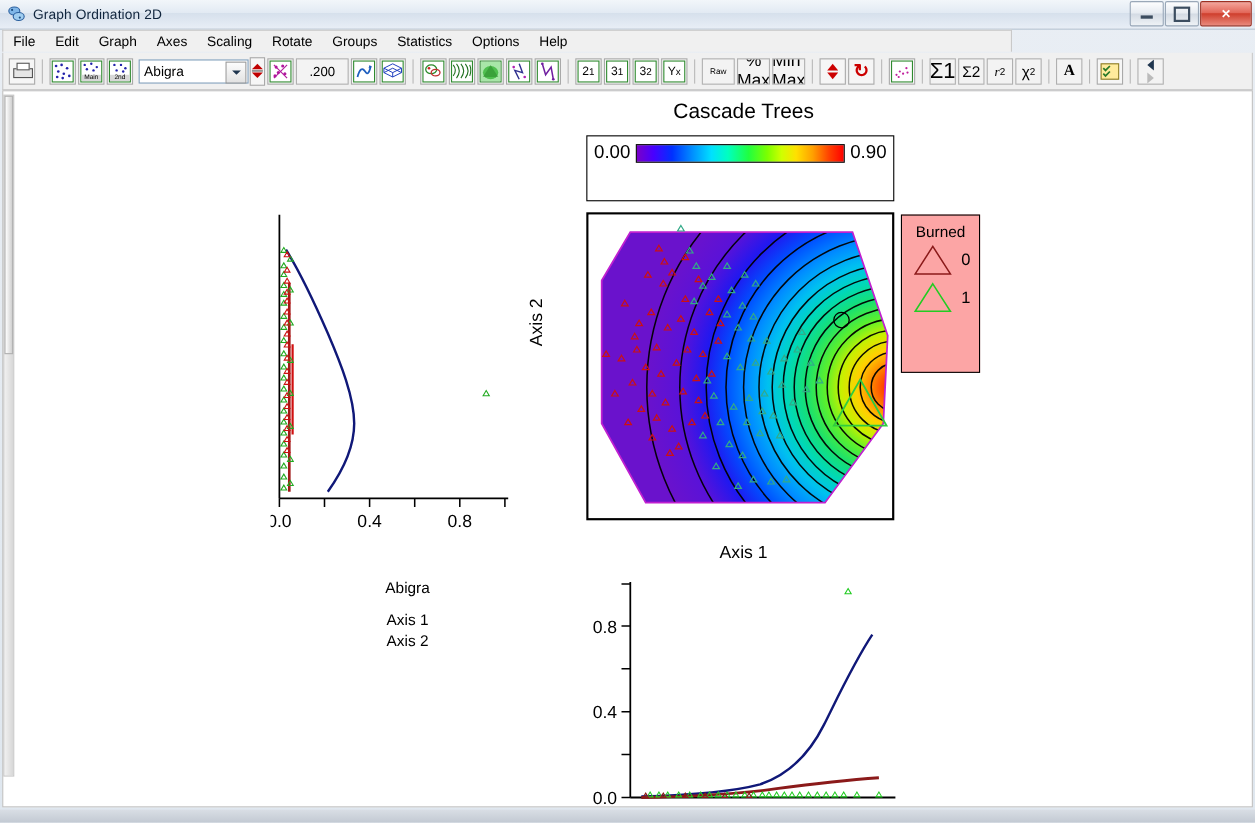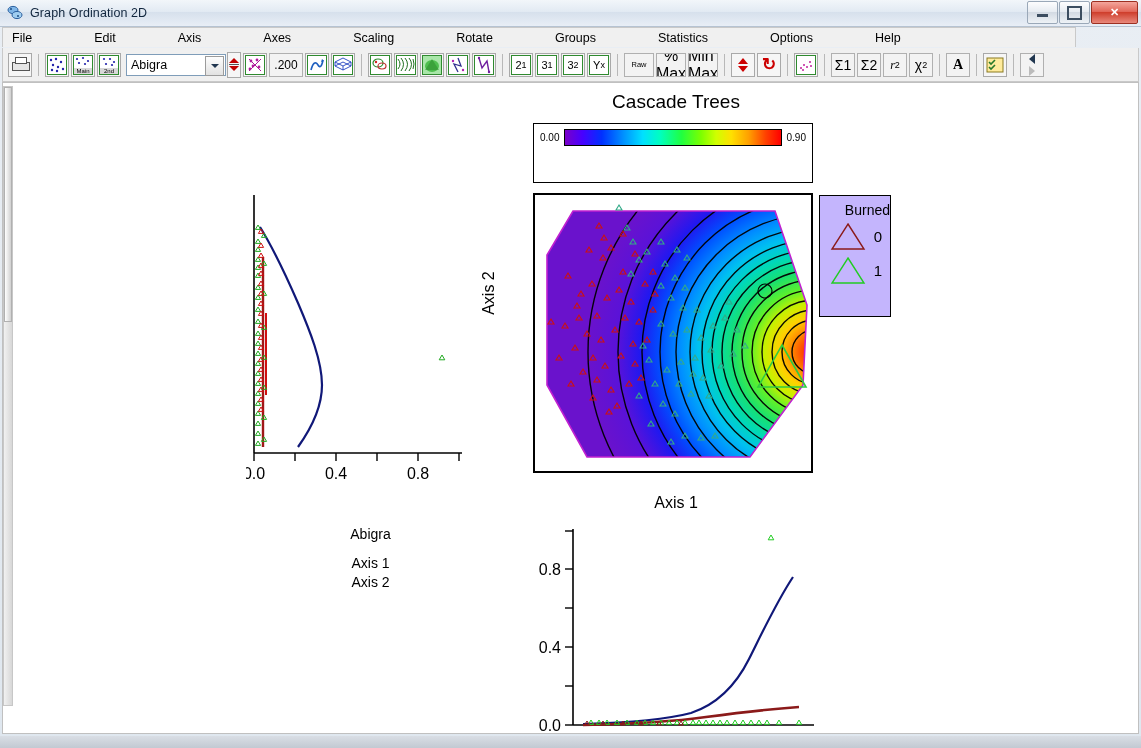--- a/index.html
+++ b/index.html
@@ -32,41 +32,41 @@
   }
   .wbtn.close{
     width:45px;
     background:linear-gradient(to bottom,#f4a69c 0%,#e2685a 45%,#cf3f2d 50%,#e9897c 100%);
     border-color:#9d3022;color:#ffffff;font-weight:bold;
   }
   .wbtn .min{width:11px;height:3px;background:#3c4d60;margin-top:6px;}
   .wbtn .restore{width:11px;height:10px;border:2px solid #3c4d60;}
   
   .menubar{
-    position:absolute;left:2px;top:27px;width:1074px;height:20px;
+    position:absolute;left:2px;top:27px;width:918px;height:20px;
     background:#f0f0f0;border:1px solid #c9c9c9;border-bottom:none;
-    display:flex;align-items:center;box-sizing:border-box;gap:44px;
+    display:flex;align-items:center;box-sizing:border-box;
   }
   .menuitem{font-size:12.5px;color:#000;padding:2px 9px;cursor:default;white-space:nowrap;}
   
   .toolbar{
     position:absolute;left:2px;top:48px;width:1137px;height:34px;
     background:#f0f0f0;border:1px solid #c9c9c9;border-top:none;
     display:flex;align-items:center;box-sizing:border-box;padding-left:4px;
   }
   .tgroup{display:flex;align-items:center;height:28px;}
   .tsep{width:1px;height:22px;background:#b8b8b8;margin:0 5px;}
   .tbtn{
     width:24px;height:24px;margin:0 1px;box-sizing:border-box;
     border:1px solid #a9a9a9;background:#f6f6f6;
     display:flex;align-items:center;justify-content:center;
     position:relative;overflow:hidden;
   }
   .tbtn.wide{width:30px;}
-  .tbtn.w34{width:34px;justify-content:center;}
+  .tbtn.w34{width:48px;justify-content:center;}
   .tbtn.flat{border:1px solid #b0b0b0;background:#f3f3f3;}
   .tbtn span.lbl{font-size:12px;color:#000;line-height:1;}
   .tbtn span.small{font-size:7.5px;line-height:7px;color:#000;text-align:left;}
   .gi{width:18px;height:18px;border:1px solid #2f8a2f;background:#ffffff;position:relative;overflow:hidden;}
   .printer{width:18px;height:16px;position:relative;}
   .printer:before{content:"";position:absolute;left:1px;top:5px;width:16px;height:7px;background:#e6e6e6;border:1px solid #555;}
   .printer:after{content:"";position:absolute;left:4px;top:0px;width:10px;height:5px;background:#fff;border:1px solid #555;}
   .sub{font-size:9px;vertical-align:sub;}
   .sup{font-size:9px;vertical-align:super;}
   .combo{
@@ -106,36 +106,36 @@
   .maintitle{
     position:absolute;left:520px;top:92px;width:310px;text-align:center;
     font-size:19px;color:#000;
   }
   .cbar-box{
     position:absolute;left:532px;top:124px;width:280px;height:60px;
     border:1px solid #000;background:#fff;box-sizing:border-box;
   }
   .cbar-title{text-align:center;font-size:15px;color:#000;margin-top:4px;}
   .cbar-row{display:flex;align-items:center;margin-top:5px;padding:0 6px;}
-  .cbar-min,.cbar-max{font-size:10px;color:#000;}
+  .cbar-min,.cbar-max{font-size:17px;color:#000;}
   .cbar{
     flex:1;height:17px;margin:0 5px;border:1px solid #000;box-sizing:border-box;
     background:linear-gradient(to right,
       #7a00c8 0%, #4800ff 8%, #0030ff 17%, #0090ff 27%,
       #00e0ff 36%, #00ffc0 44%, #20ff40 54%, #7cff00 63%,
       #d0ff00 70%, #ffe000 77%, #ffa000 85%, #ff4000 93%, #ff0000 100%);
   }
   .contour-box{
     position:absolute;left:532px;top:194px;width:280px;height:280px;
     border:2px solid #000;background:#fff;box-sizing:border-box;overflow:hidden;
   }
   .legend-box{
-    position:absolute;left:818px;top:196px;width:72px;height:122px;
-    border:1px solid #000;background:#c4b5fd;box-sizing:border-box;
-    text-align:right;
+    position:absolute;left:818px;top:196px;width:72px;height:144px;
+    border:1px solid #000;background:#fca5a5;box-sizing:border-box;
+    text-align:center;
   }
   .legend-title{font-size:14px;color:#000;margin-top:6px;}
   .legend-row{display:flex;align-items:center;justify-content:center;margin-top:2px;}
   .legend-val{font-size:15px;color:#000;margin-left:6px;}
   .axis1-label{position:absolute;left:600px;top:493px;width:150px;text-align:center;font-size:16px;color:#000;}
   .axis2-label{
     position:absolute;left:458px;top:283px;width:60px;text-align:center;font-size:16px;color:#000;
     transform:rotate(-90deg);transform-origin:center center;
   }
   .leftplot{position:absolute;left:245px;top:194px;width:222px;height:286px;}
@@ -171,21 +171,21 @@
         </div>
       <div class="wbtn close">
           <span>✕</span>
         </div>
     </div>
   </div>
 
   <div class="menubar">
     <div class="menuitem">File</div>
     <div class="menuitem">Edit</div>
-    <div class="menuitem">Axis</div>
+    <div class="menuitem">Graph</div>
     <div class="menuitem">Axes</div>
     <div class="menuitem">Scaling</div>
     <div class="menuitem">Rotate</div>
     <div class="menuitem">Groups</div>
     <div class="menuitem">Statistics</div>
     <div class="menuitem">Options</div>
     <div class="menuitem">Help</div>
   </div>
 
   <div class="toolbar">
@@ -431,21 +431,21 @@
                 <circle cx="14" cy="10" r="1"></circle>
               </g>
             </svg>
         </div>
       </div>
     </div>
     <div class="tsep"></div>
 
     <div class="tgroup">
       <div class="tbtn flat">
-        <span class="lbl" style="font-size:14px;">Σ1</span>
+        <span class="lbl" style="font-size:20px;">Σ1</span>
       </div>
       <div class="tbtn flat">
         <span class="lbl" style="font-size:14px;">Σ2</span>
       </div>
       <div class="tbtn flat">
         <span class="lbl" style="font-family:'Liberation Serif',serif;font-style:italic;">r</span>
           <span class="sup">2</span>
       </div>
       <div class="tbtn flat">
         <span class="lbl" style="font-size:14px;">χ</span>

